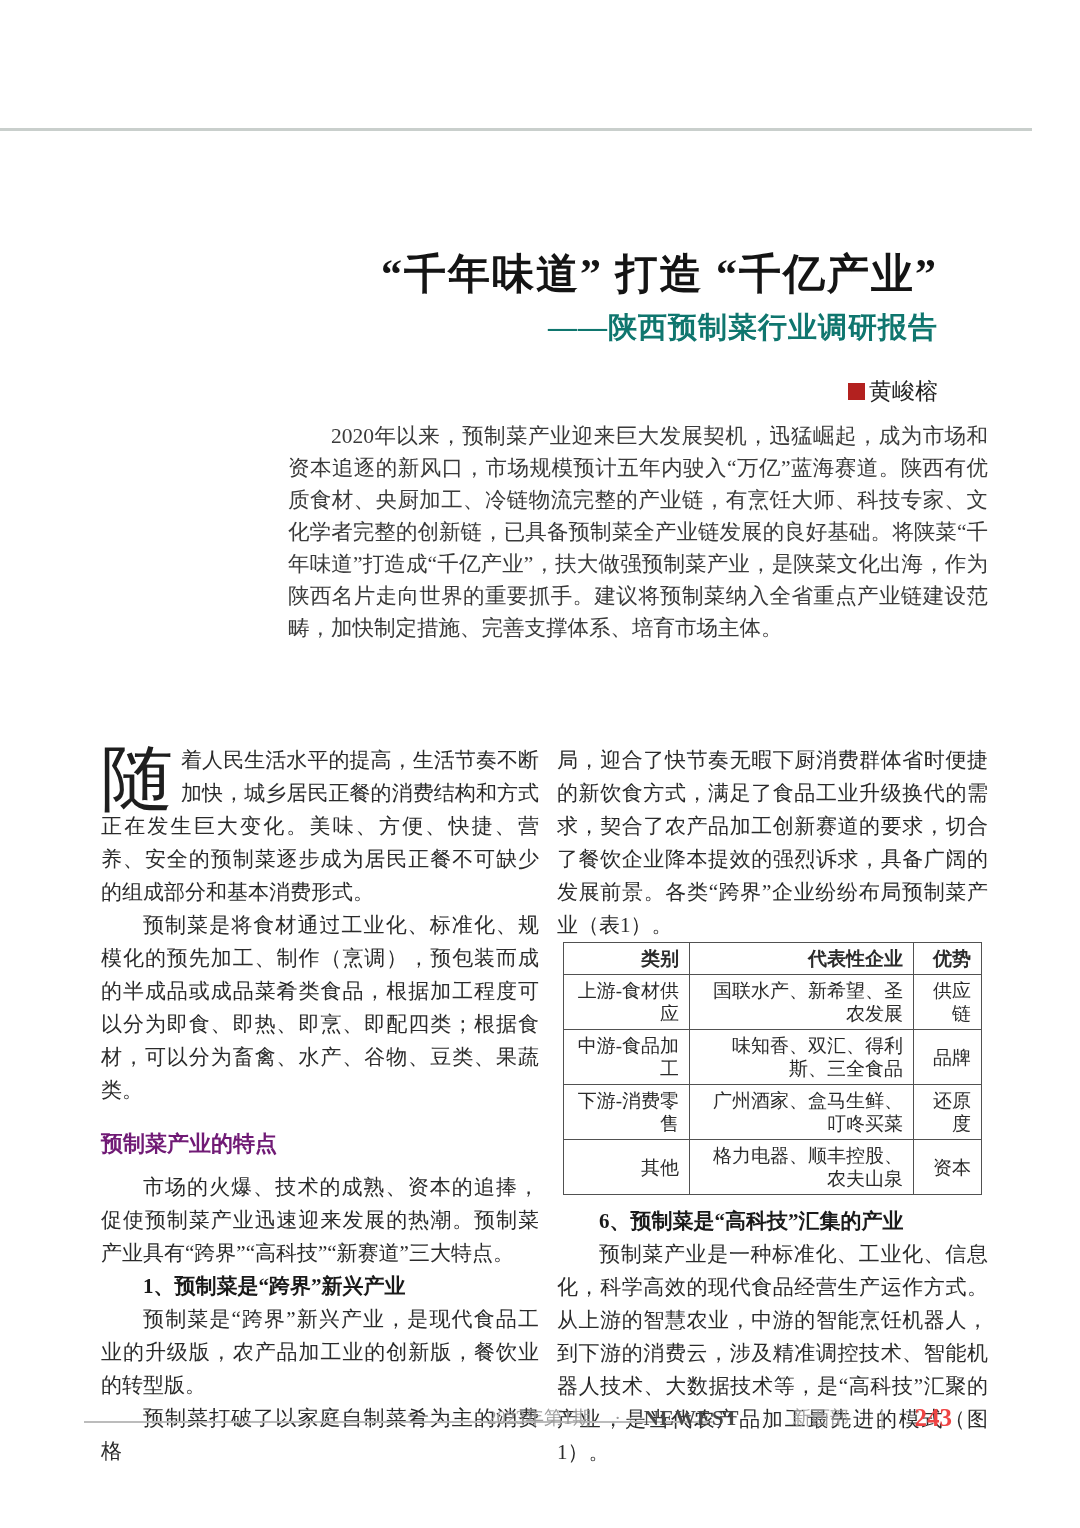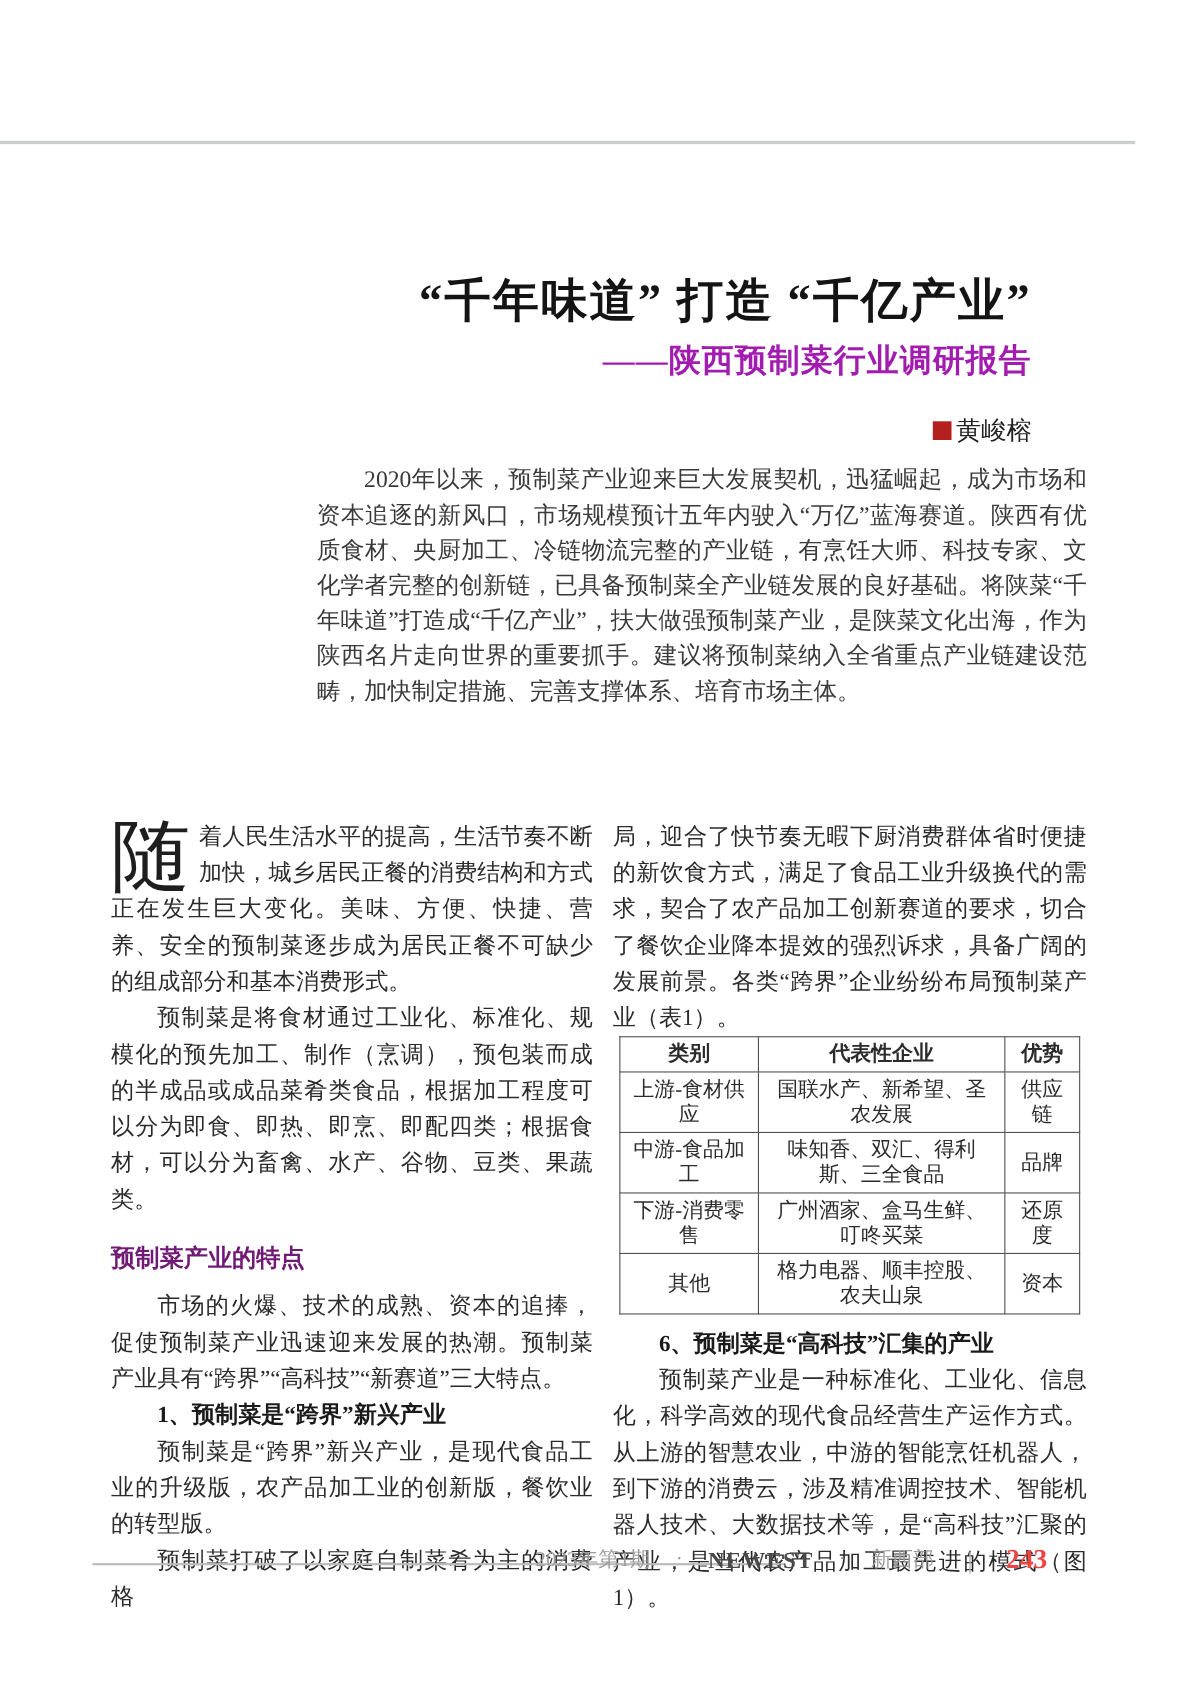--- a/index.html
+++ b/index.html
@@ -5,21 +5,21 @@
   html,body { margin:0; padding:0; background:#ffffff; }
   .page {
     position:relative; width:1032px; height:1528px; background:#ffffff;
     overflow:hidden; font-family:"Liberation Serif","DejaVu Serif",serif;
     color:#2e2e2e;
   }
   .top-rule { position:absolute; left:0; top:128px; width:1080px; height:3px; background:#c9cfcc; }
 
   .title-block { position:absolute; top:250px; right:94px; text-align:right; }
   .title { font-size:42px; font-weight:700; color:#141414; letter-spacing:2px; line-height:1.15; }
-  .subtitle { margin-top:10px; font-size:29px; font-weight:700; color:#a21caf; letter-spacing:1px; }
+  .subtitle { margin-top:10px; font-size:29px; font-weight:700; color:#0f766e; letter-spacing:1px; }
   .author-row { margin-top:28px; display:flex; justify-content:flex-end; align-items:center; gap:4px; font-size:23px; color:#222222; }
   .author-marker { width:17px; height:17px; background:#b3211f; }
 
   .abstract {
     position:absolute; left:288px; top:420px; width:700px;
     font-size:21.5px; line-height:32px; text-align:justify;
     text-indent:2em; color:#3a3a3a;
   }
 
   .col { position:absolute; top:744px; font-size:21px; line-height:33px; text-align:justify; color:#2b2b2b; }
@@ -31,21 +31,21 @@
   .section-heading {
     font-family:Liberation Serif, serif;
     font-weight:700; font-size:22px; color:#701a75;
     margin:24px 0 14px 0; line-height:1.2; text-indent:0;
   }
   .subheading { font-weight:700; text-indent:2em; margin:0; color:#1a1a1a; }
   .subheading.sp-top { margin-top:10px; }
 
   .tbl-caption { font-weight:700; font-size:20px; text-align:center; margin:12px 0 10px 0; color:#1a1a1a; }
   table.tbl { border-collapse:collapse; margin:0 auto; width:418px; font-size:19px; table-layout:fixed; }
-  .tbl th, .tbl td { border:1.5px solid #515151; padding:4px 10px; text-align:center; line-height:23px; font-weight:400; color:#2b2b2b; }
+  .tbl th, .tbl td { border:1.5px solid #515151; padding:4px 10px; text-align:right; line-height:23px; font-weight:400; color:#2b2b2b; }
   .tbl th { font-weight:700; }
 
   .footer-rule { position:absolute; left:84px; top:1421px; width:630px; height:2px; background:#bcbcbc; }
   .footer { position:absolute; right:80px; top:1404px; display:flex; align-items:center; gap:23px;
             font-family:Liberation Serif, serif; white-space:nowrap; }
   .footer .f-issue, .footer .f-cn, .footer .f-dot { color:#9c9c9c; font-size:19px; }
   .footer .f-brand { color:#4a4a4a; font-weight:700; font-size:21px; letter-spacing:1px; }
   .footer .f-div { color:#b5b5b5; font-size:20px; }
   .footer .f-page { color:#ef4444; font-weight:700; font-size:25px; }
 </style>

